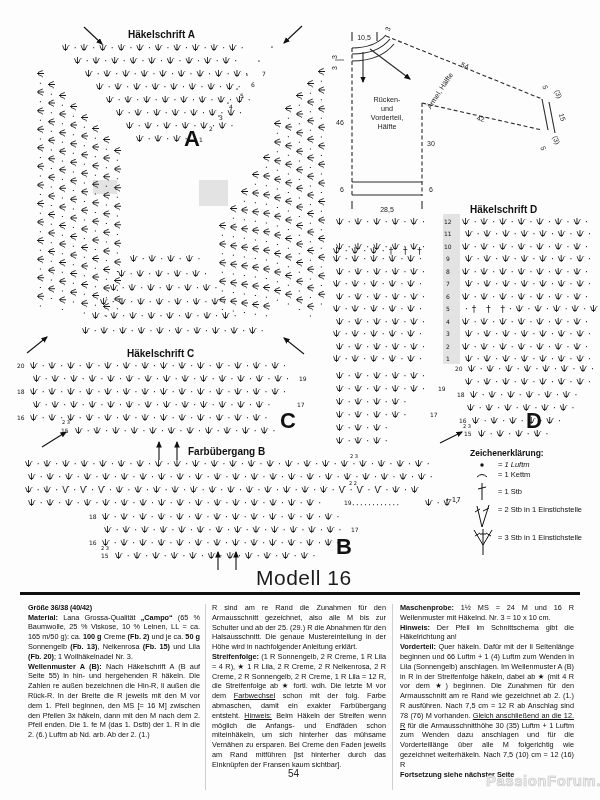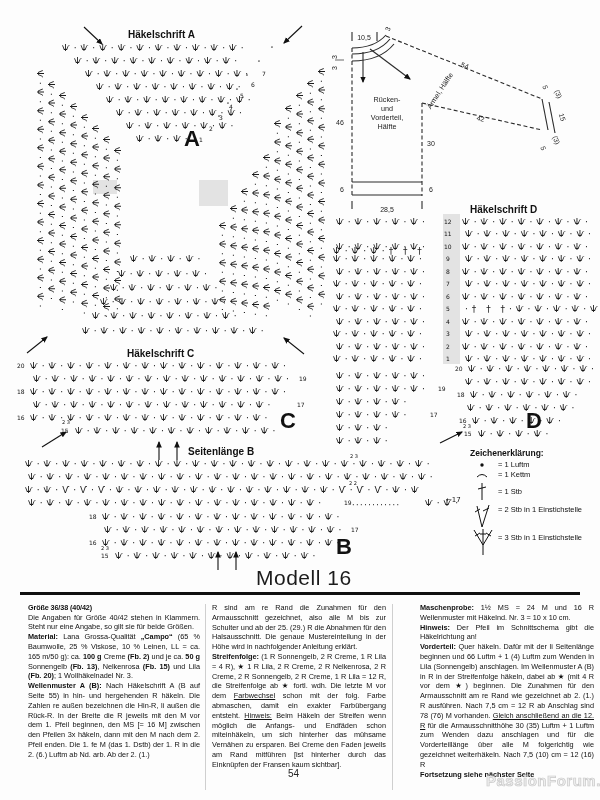--- a/index.html
+++ b/index.html
@@ -36,21 +36,21 @@
 <body>
 
 <div class="page">
 
   <div class="shade" style="left:93px;top:180px;width:24px;height:14px;"></div>
   <div class="shade" style="left:199px;top:180px;width:29px;height:26px;"></div>
   <div class="shade" style="left:443px;top:214px;width:17px;height:150px;"></div>
 
   <div class="chart-label" style="left:128px;top:29px;">Häkelschrift A</div>
   <div class="chart-label" style="left:127px;top:348px;">Häkelschrift C</div>
-  <div class="chart-label" style="left:188px;top:446px;">Seitenlänge B</div>
+  <div class="chart-label" style="left:188px;top:446px;">Farbübergang B</div>
   <div class="chart-label" style="left:470px;top:204px;">Häkelschrift D</div>
   <div class="bigletter" style="left:184px;top:126px;">A</div>
   <div class="bigletter" style="left:280px;top:408px;">C</div>
   <div class="bigletter" style="left:336px;top:534px;">B</div>
   <div class="bigletter" style="left:526px;top:408px;">D</div>
 
   <div id="chart-layer" class="abs" style="left:0;top:0;width:544px;height:800px;">
       <div class="crow" style="left: 62px; top: 44px;">Ѱ·Ѱ·Ѱ·Ѱ·Ѱ·Ѱ·Ѱ·Ѱ·Ѱ·Ѱ·</div>
       <div class="crow" style="left: 74px; top: 57px;">Ѱ·Ѱ·Ѱ·Ѱ·Ѱ·Ѱ·Ѱ·Ѱ·Ѱ·</div>
       <div class="crow" style="left: 85px; top: 70px;">Ѱ·Ѱ·Ѱ·Ѱ·Ѱ·Ѱ·Ѱ·Ѱ·Ѱ·</div>
@@ -251,21 +251,21 @@
       <text x="57" y="107" text-anchor="middle">Hälfte</text>
       <text x="112" y="70" text-anchor="middle" transform="rotate(-57 112 70)">Ärmel, Hälfte</text>
     </g>
   </svg>
 
   <div class="legend">
     <div class="title">Zeichenerklärung:</div>
     <svg class="abs" style="left:10px;top:13px;" width="8" height="8">
         <circle cx="4" cy="4" r="1.7" fill="#111"></circle>
       </svg>
-    <div class="itxt" style="top:12px;">= 1 Luftm</div>
+    <div class="itxt" style="top:12px;font-style:italic;">= 1 Luftm</div>
     <svg class="abs" style="left:8px;top:24px;" width="12" height="7">
         <path d="M1,5 Q6,0 11,5" fill="none" stroke="#111" stroke-width="1"></path>
       </svg>
     <div class="itxt" style="top:22px;">= 1 Kettm</div>
     <svg class="abs" style="left:8px;top:34px;" width="12" height="19">
         <path d="M6,1 V18 M2,7 L10,5" fill="none" stroke="#111" stroke-width="1"></path>
       </svg>
     <div class="itxt" style="top:39px;">= 1 Stb</div>
     <svg class="abs" style="left:6px;top:55px;" width="17" height="25">
         <path d="M8,24 L3,3 M8,24 L15,2 M1,9 L6,6 M9,8 L15,5" fill="none" stroke="#111" stroke-width="1"></path>
@@ -278,29 +278,28 @@
   </div>
 
   <div class="model-title" style="left:256px;top:566px;">Modell 16</div>
   <div class="rule" style="left:20px;top:592px;width:560px;height:2.5px;"></div>
 
   <div class="vline" style="left:205px;top:604px;height:186px;"></div>
   <div class="vline" style="left:392px;top:604px;height:186px;"></div>
 
   <div class="col" style="left:28px;">
     <p class="head"><span style="font-weight: bold; margin-top: 32px;">Größe 36/38 (40/42)</span></p>
-    <p><span>Die Angaben für Größe 40/42 stehen in Klammern. Steht nur eine Angabe, so gilt sie für beide Größen.</span></p>
     <p><span style="font-weight: bold;">Material: </span><span>Lana Grossa-Qualität </span><span style="font-weight: bold;">„Campo“</span><span> (65 % Baumwolle, 25 % Viskose, 10 % Leinen, LL = ca. 165 m/50 g): ca. </span><span style="font-weight: bold;">100 g</span><span> Creme </span><span style="font-weight: bold;">(Fb. 2)</span><span> und je ca. </span><span style="font-weight: bold;">50 g</span><span> Sonnengelb </span><span style="font-weight: bold;">(Fb. 13)</span><span>, Nelkenrosa </span><span style="font-weight: bold;">(Fb. 15)</span><span> und Lila </span><span style="font-weight: bold;">(Fb. 20)</span><span>; 1 Wollhäkelnadel Nr. 3.</span></p>
     <p><span style="font-weight: bold;">Wellenmuster A (B): </span><span>Nach Häkelschrift A (B auf Seite 55) in hin- und hergehenden R häkeln. Die Zahlen re außen bezeichnen die Hin-R, li außen die Rück-R. In der Breite die R jeweils mit den M vor dem 1. Pfeil beginnen, den MS [= 16 M] zwischen den Pfeilen 3x häkeln, dann mit den M nach dem 2. Pfeil enden. Die 1. fe M (das 1. Dstb) der 1. R in die 2. (6.) Luftm ab Nd. arb. Ab der 2. (1.)</span></p>
   </div>
   <div class="col" style="left:212px;width:174px;">
     <p><span>R sind am re Rand die Zunahmen für den Armausschnitt gezeichnet, also alle M bis zur Schulter und ab der 25. (29.) R die Abnahmen für den Halsausschnitt. Die genaue Mustereinteilung in der Höhe wird in nachfolgender Anleitung erklärt.</span></p>
     <p><span style="font-weight: bold;">Streifenfolge: </span><span>(1 R Sonnengelb, 2 R Creme, 1 R Lila = 4 R), ★ 1 R Lila, 2 R Creme, 2 R Nelkenrosa, 2 R Creme, 2 R Sonnengelb, 2 R Creme, 1 R Lila = 12 R, die Streifenfolge ab ★ fortl. wdh. Die letzte M vor dem </span><span style="text-decoration: underline;">Farbwechsel</span><span> schon mit der folg. Farbe abmaschen, damit ein exakter Farbübergang entsteht. </span><span style="text-decoration: underline;">Hinweis:</span><span> Beim Häkeln der Streifen wenn möglich die Anfangs- und Endfäden schon miteinhäkeln, um sich hinterher das mühsame Vernähen zu ersparen. Bei Creme den Faden jeweils am Rand mitführen [ist hinterher durch das Einknüpfen der Fransen kaum sichtbar].</span></p>
   </div>
-  <div class="col" style="left:420px;width:174px;">
+  <div class="col" style="left:400px;width:174px;">
     <p><span style="font-weight: bold;">Maschenprobe: </span><span>1½ MS = 24 M und 16 R Wellenmuster mit Häkelnd. Nr. 3 = 10 x 10 cm.</span></p>
     <p><span style="font-weight: bold;">Hinweis: </span><span>Der Pfeil im Schnittschema gibt die Häkelrichtung an!</span></p>
     <p><span style="font-weight: bold;">Vorderteil: </span><span>Quer häkeln. Dafür mit der li Seitenlänge beginnen und 66 Luftm + 1 (4) Luftm zum Wenden in Lila (Sonnengelb) anschlagen. Im Wellenmuster A (B) in R in der Streifenfolge häkeln, dabei ab ★ (mit 4 R vor dem ★) beginnen. Die Zunahmen für den Armausschnitt am re Rand wie gezeichnet ab 2. (1.) R ausführen. Nach 7,5 cm = 12 R ab Anschlag sind 78 (76) M vorhanden. </span><span style="text-decoration: underline;">Gleich anschließend an die 12. R</span><span> für die Armausschnitthöhe 30 (35) Luftm + 1 Luftm zum Wenden dazu anschlagen und für die Vorderteillänge über alle M folgerichtig wie gezeichnet weiterhäkeln. Nach 7,5 (10) cm = 12 (16) R</span></p>
     <p><span style="font-weight: bold;">Fortsetzung siehe nächster Seite</span></p>
   </div>
 
   <div class="pagenum" style="left:288px;top:768px;">54</div>
   <div class="watermark" style="left:486px;top:772px;">PassionForum.ru</div>
 
 </div>

